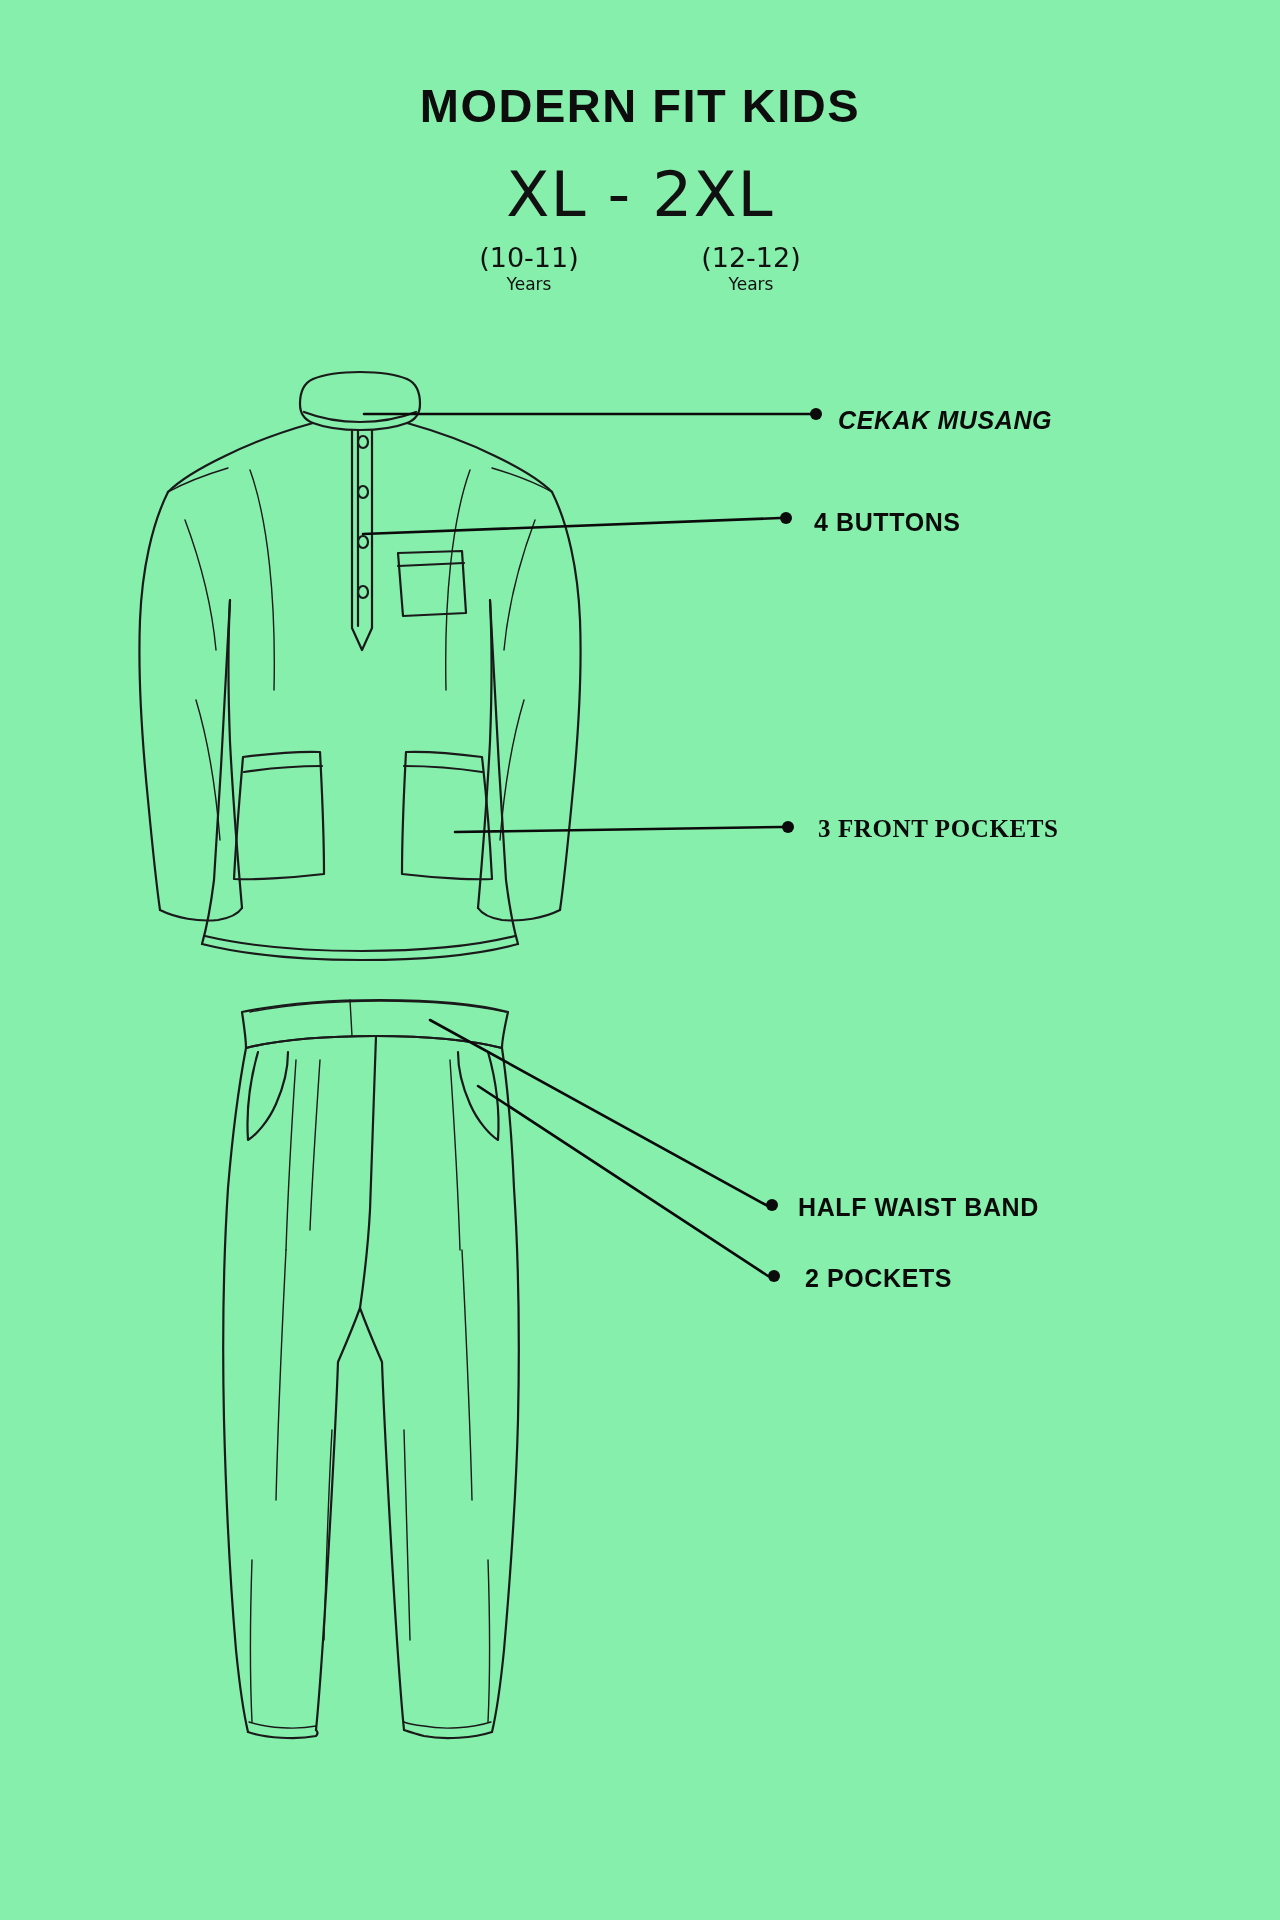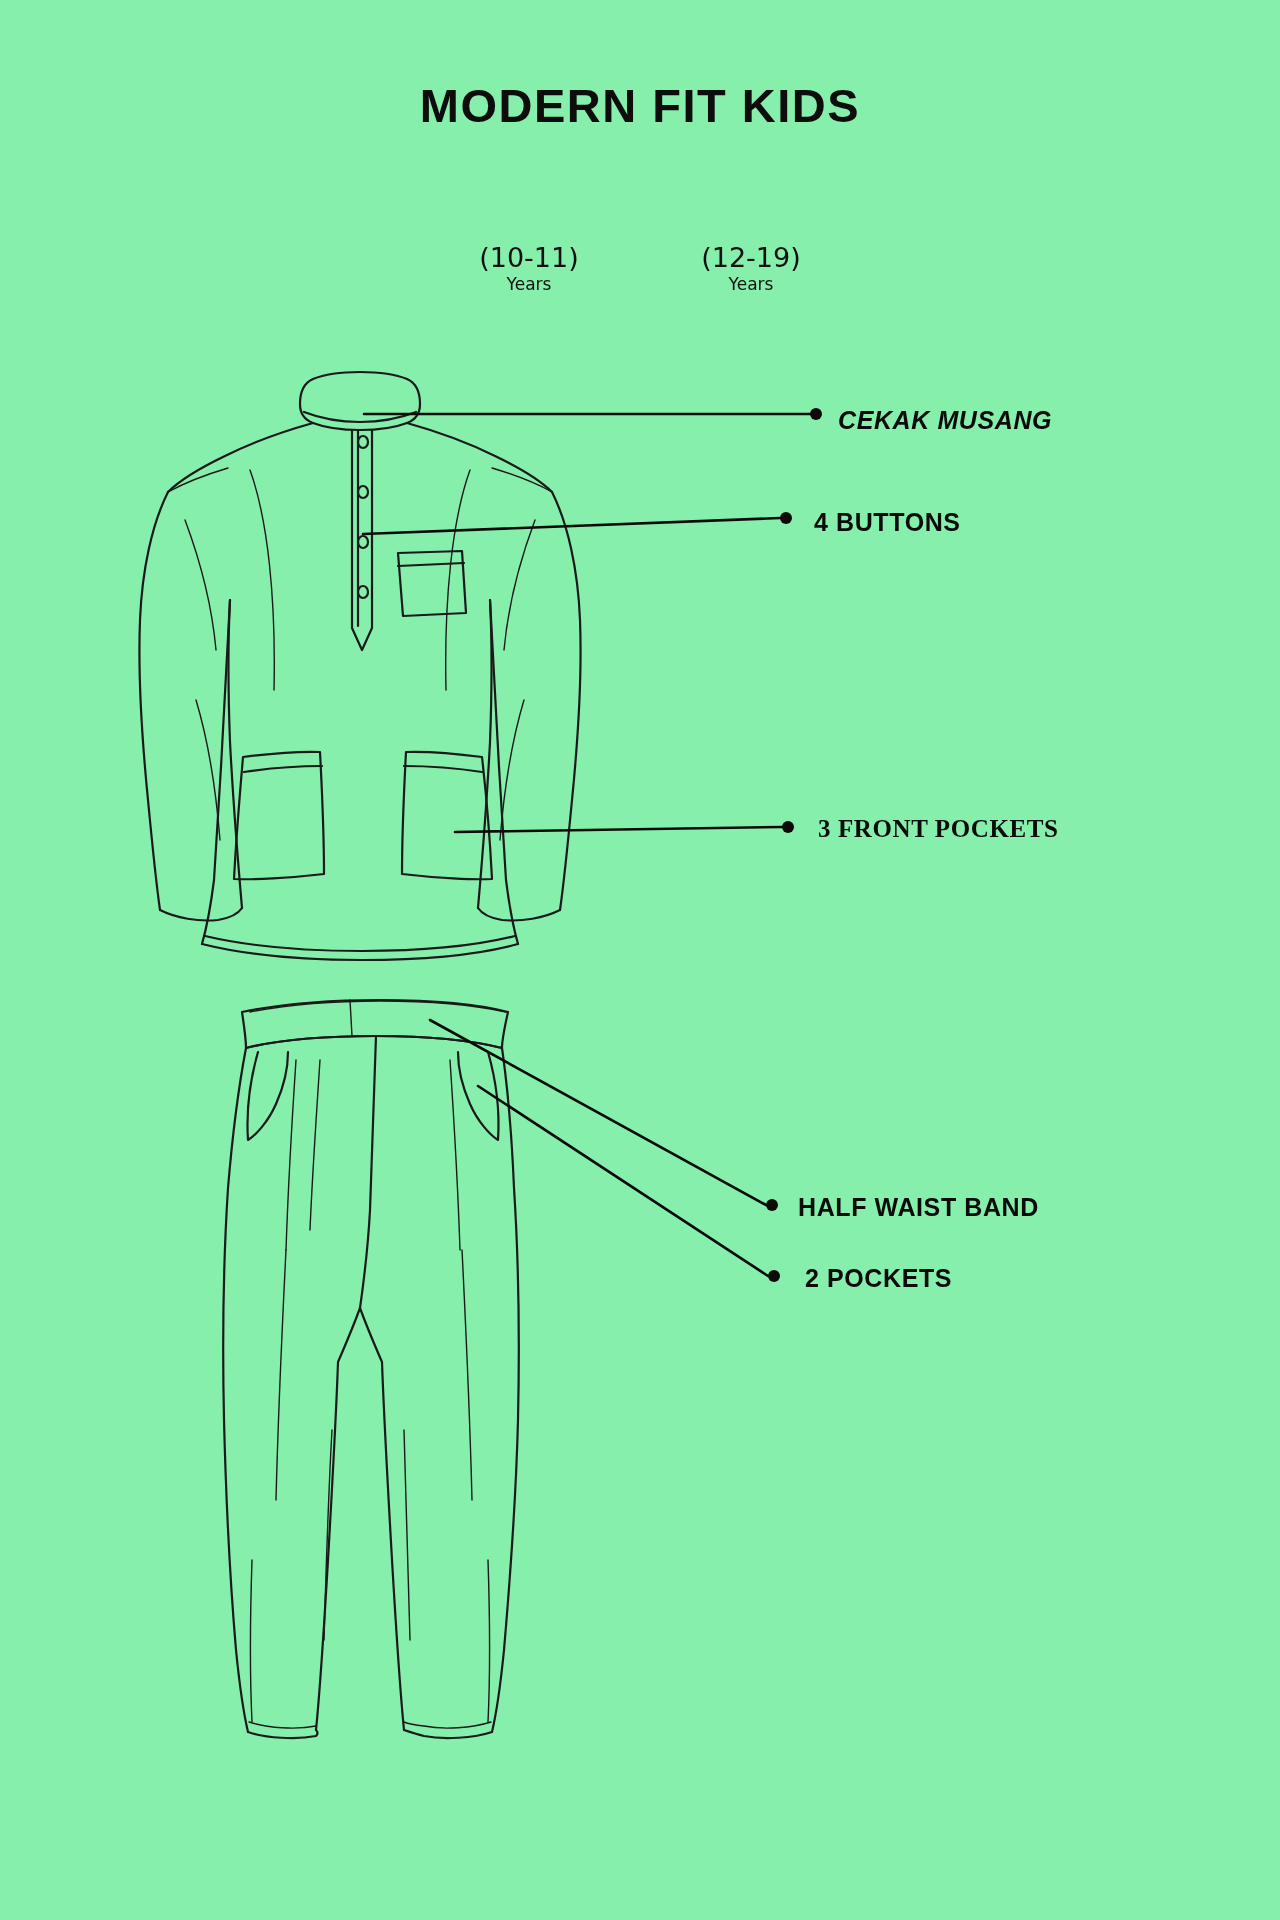--- a/index.html
+++ b/index.html
@@ -94,28 +94,29 @@
   .c-front   { left: 818px; top: 815px; font-family: Liberation Serif, serif; }
   .c-waist   { left: 798px; top: 1193px; }
   .c-pockets { left: 805px; top: 1264px; }
 </style>
 </head>
 <body>
 
 <div class="page">
 
   <div class="title">MODERN FIT KIDS</div>
+  <div class="size-line">XL - 2XL</div>
 
   <div class="age-row">
     <div class="age-block">
       <div class="age-range">(10-11)</div>
       <div class="age-unit">Years</div>
     </div>
     <div class="age-block">
-      <div class="age-range">(12-19)</div>
+      <div class="age-range">(12-12)</div>
       <div class="age-unit">Years</div>
     </div>
   </div>
 
   <svg class="illustration" width="1280" height="1920" viewBox="0 0 1280 1920" fill="none" stroke="#1a1a1a" stroke-width="2.2" stroke-linecap="round" stroke-linejoin="round">
 
     <g>
 
       <path d="M300 404 C300 392 304 383 313 379 C325 374 345 372 360 372
                C375 372 395 374 407 379 C416 383 420 392 420 404"></path>

